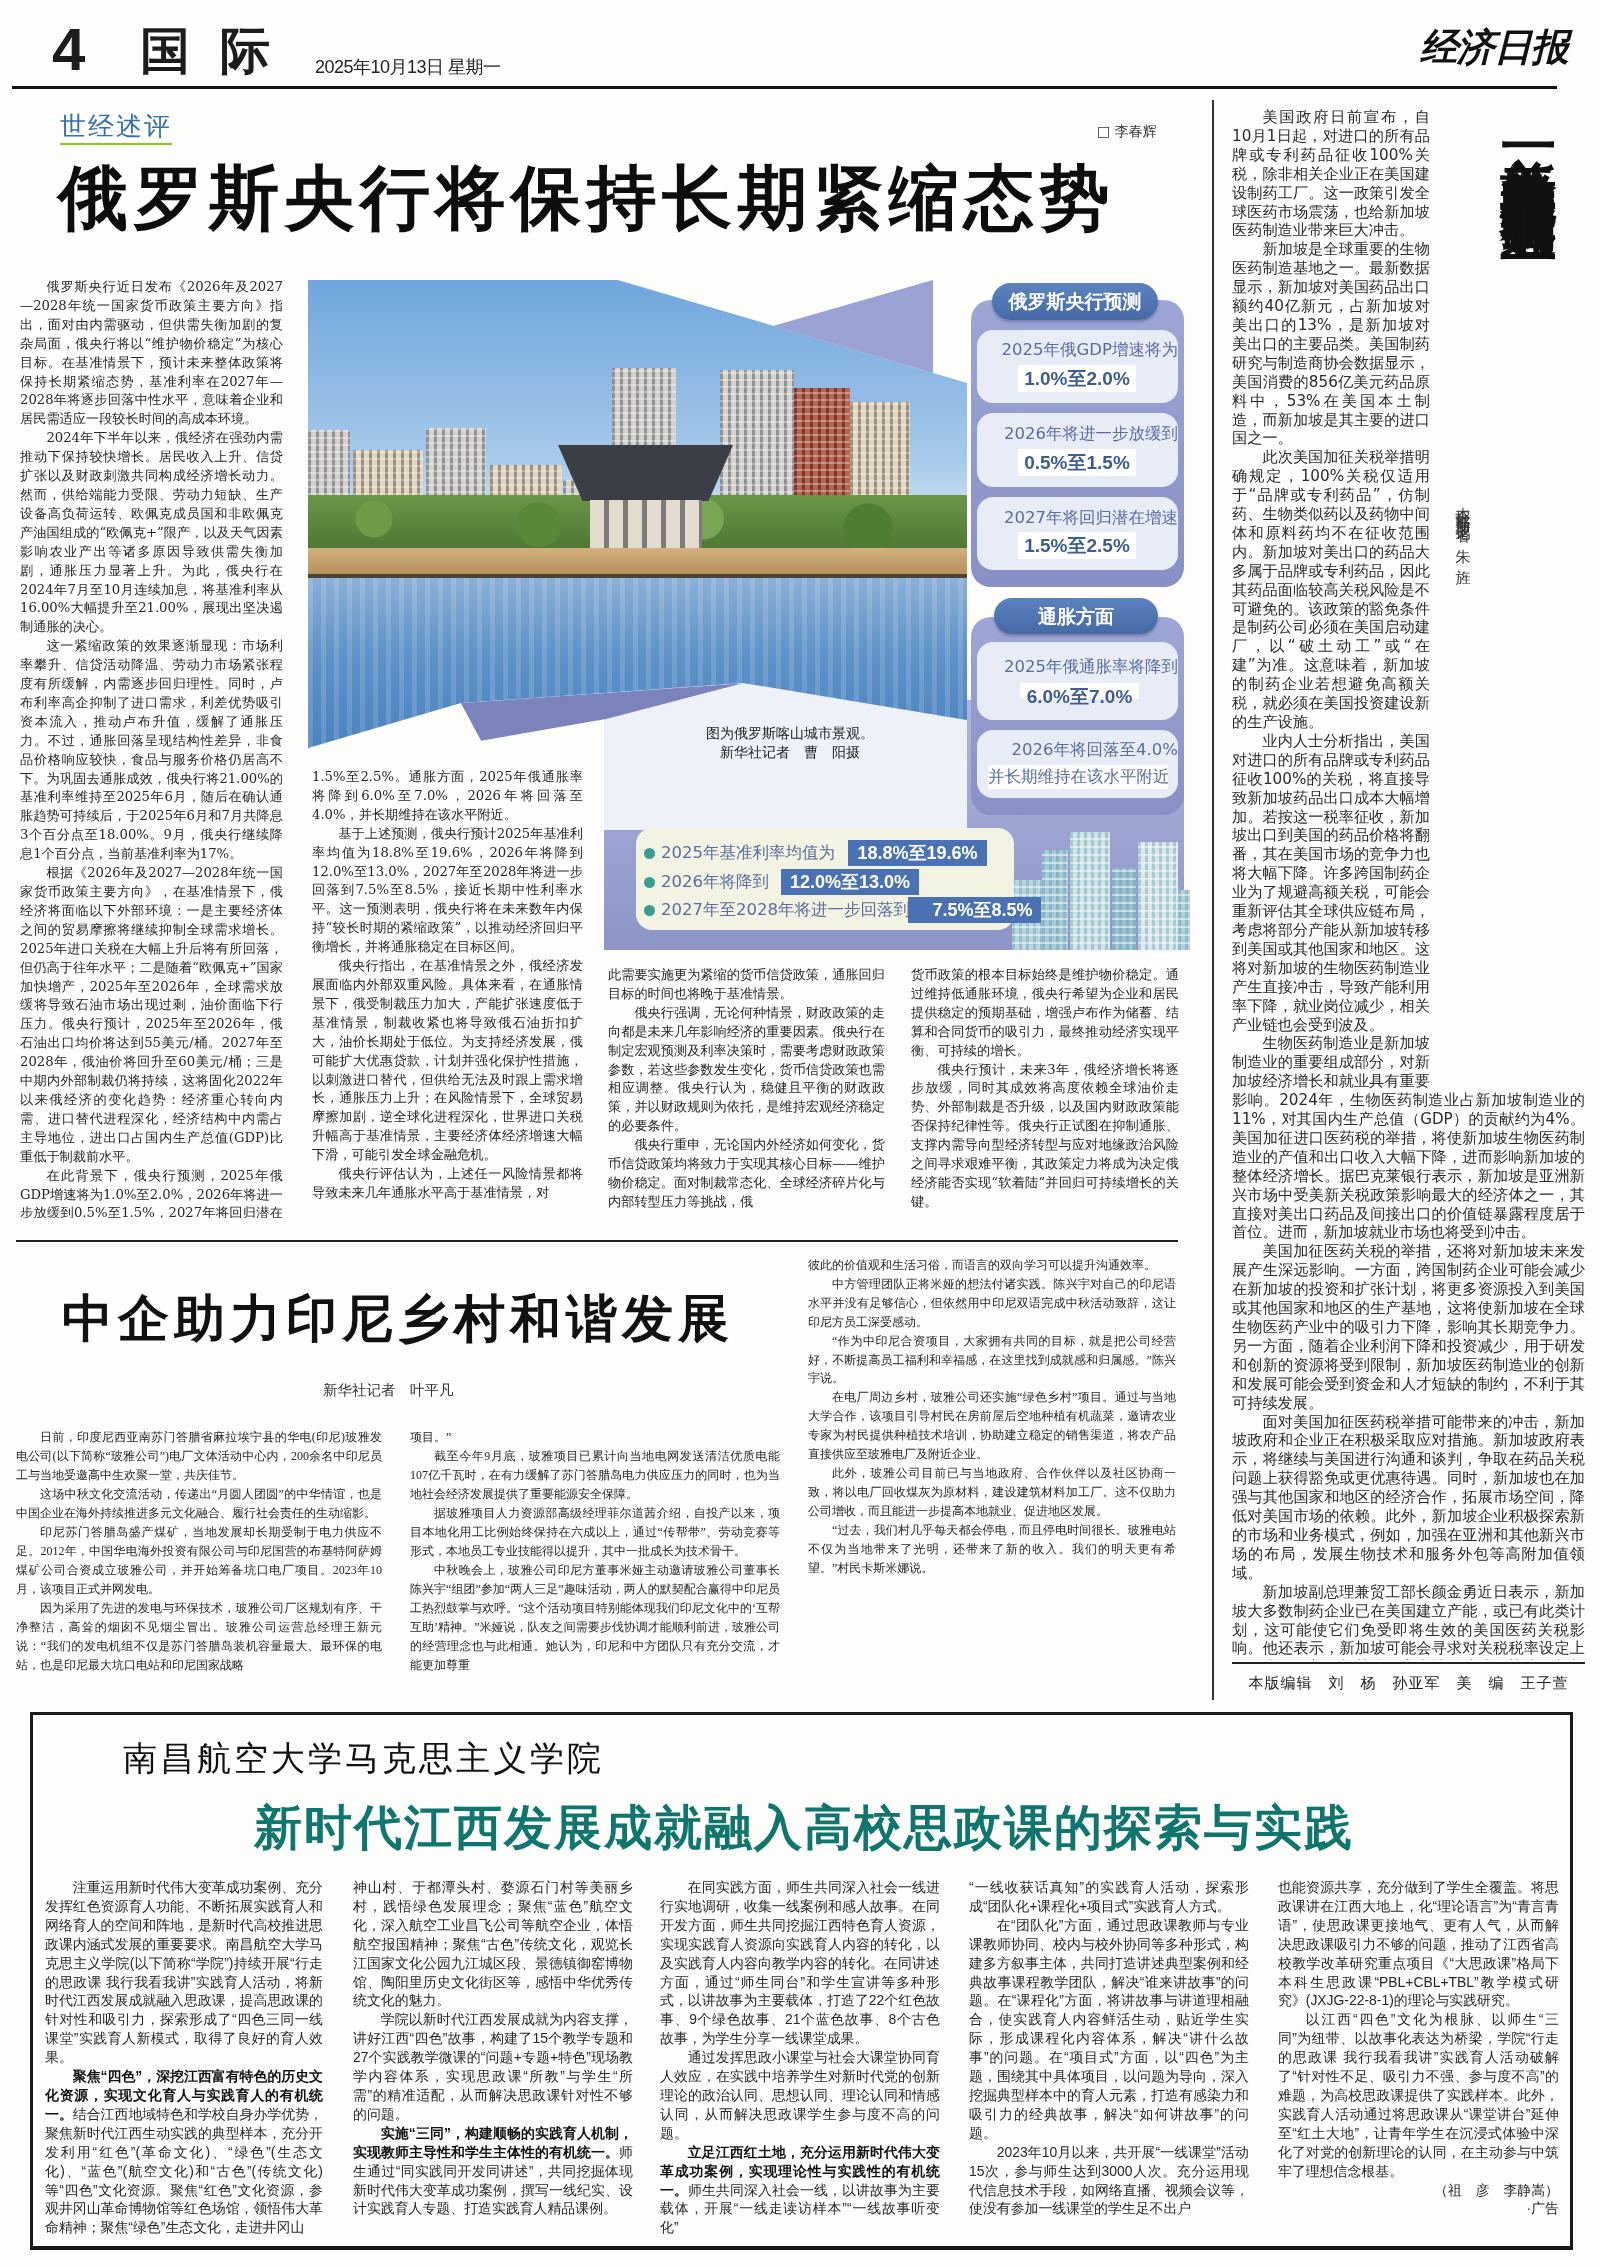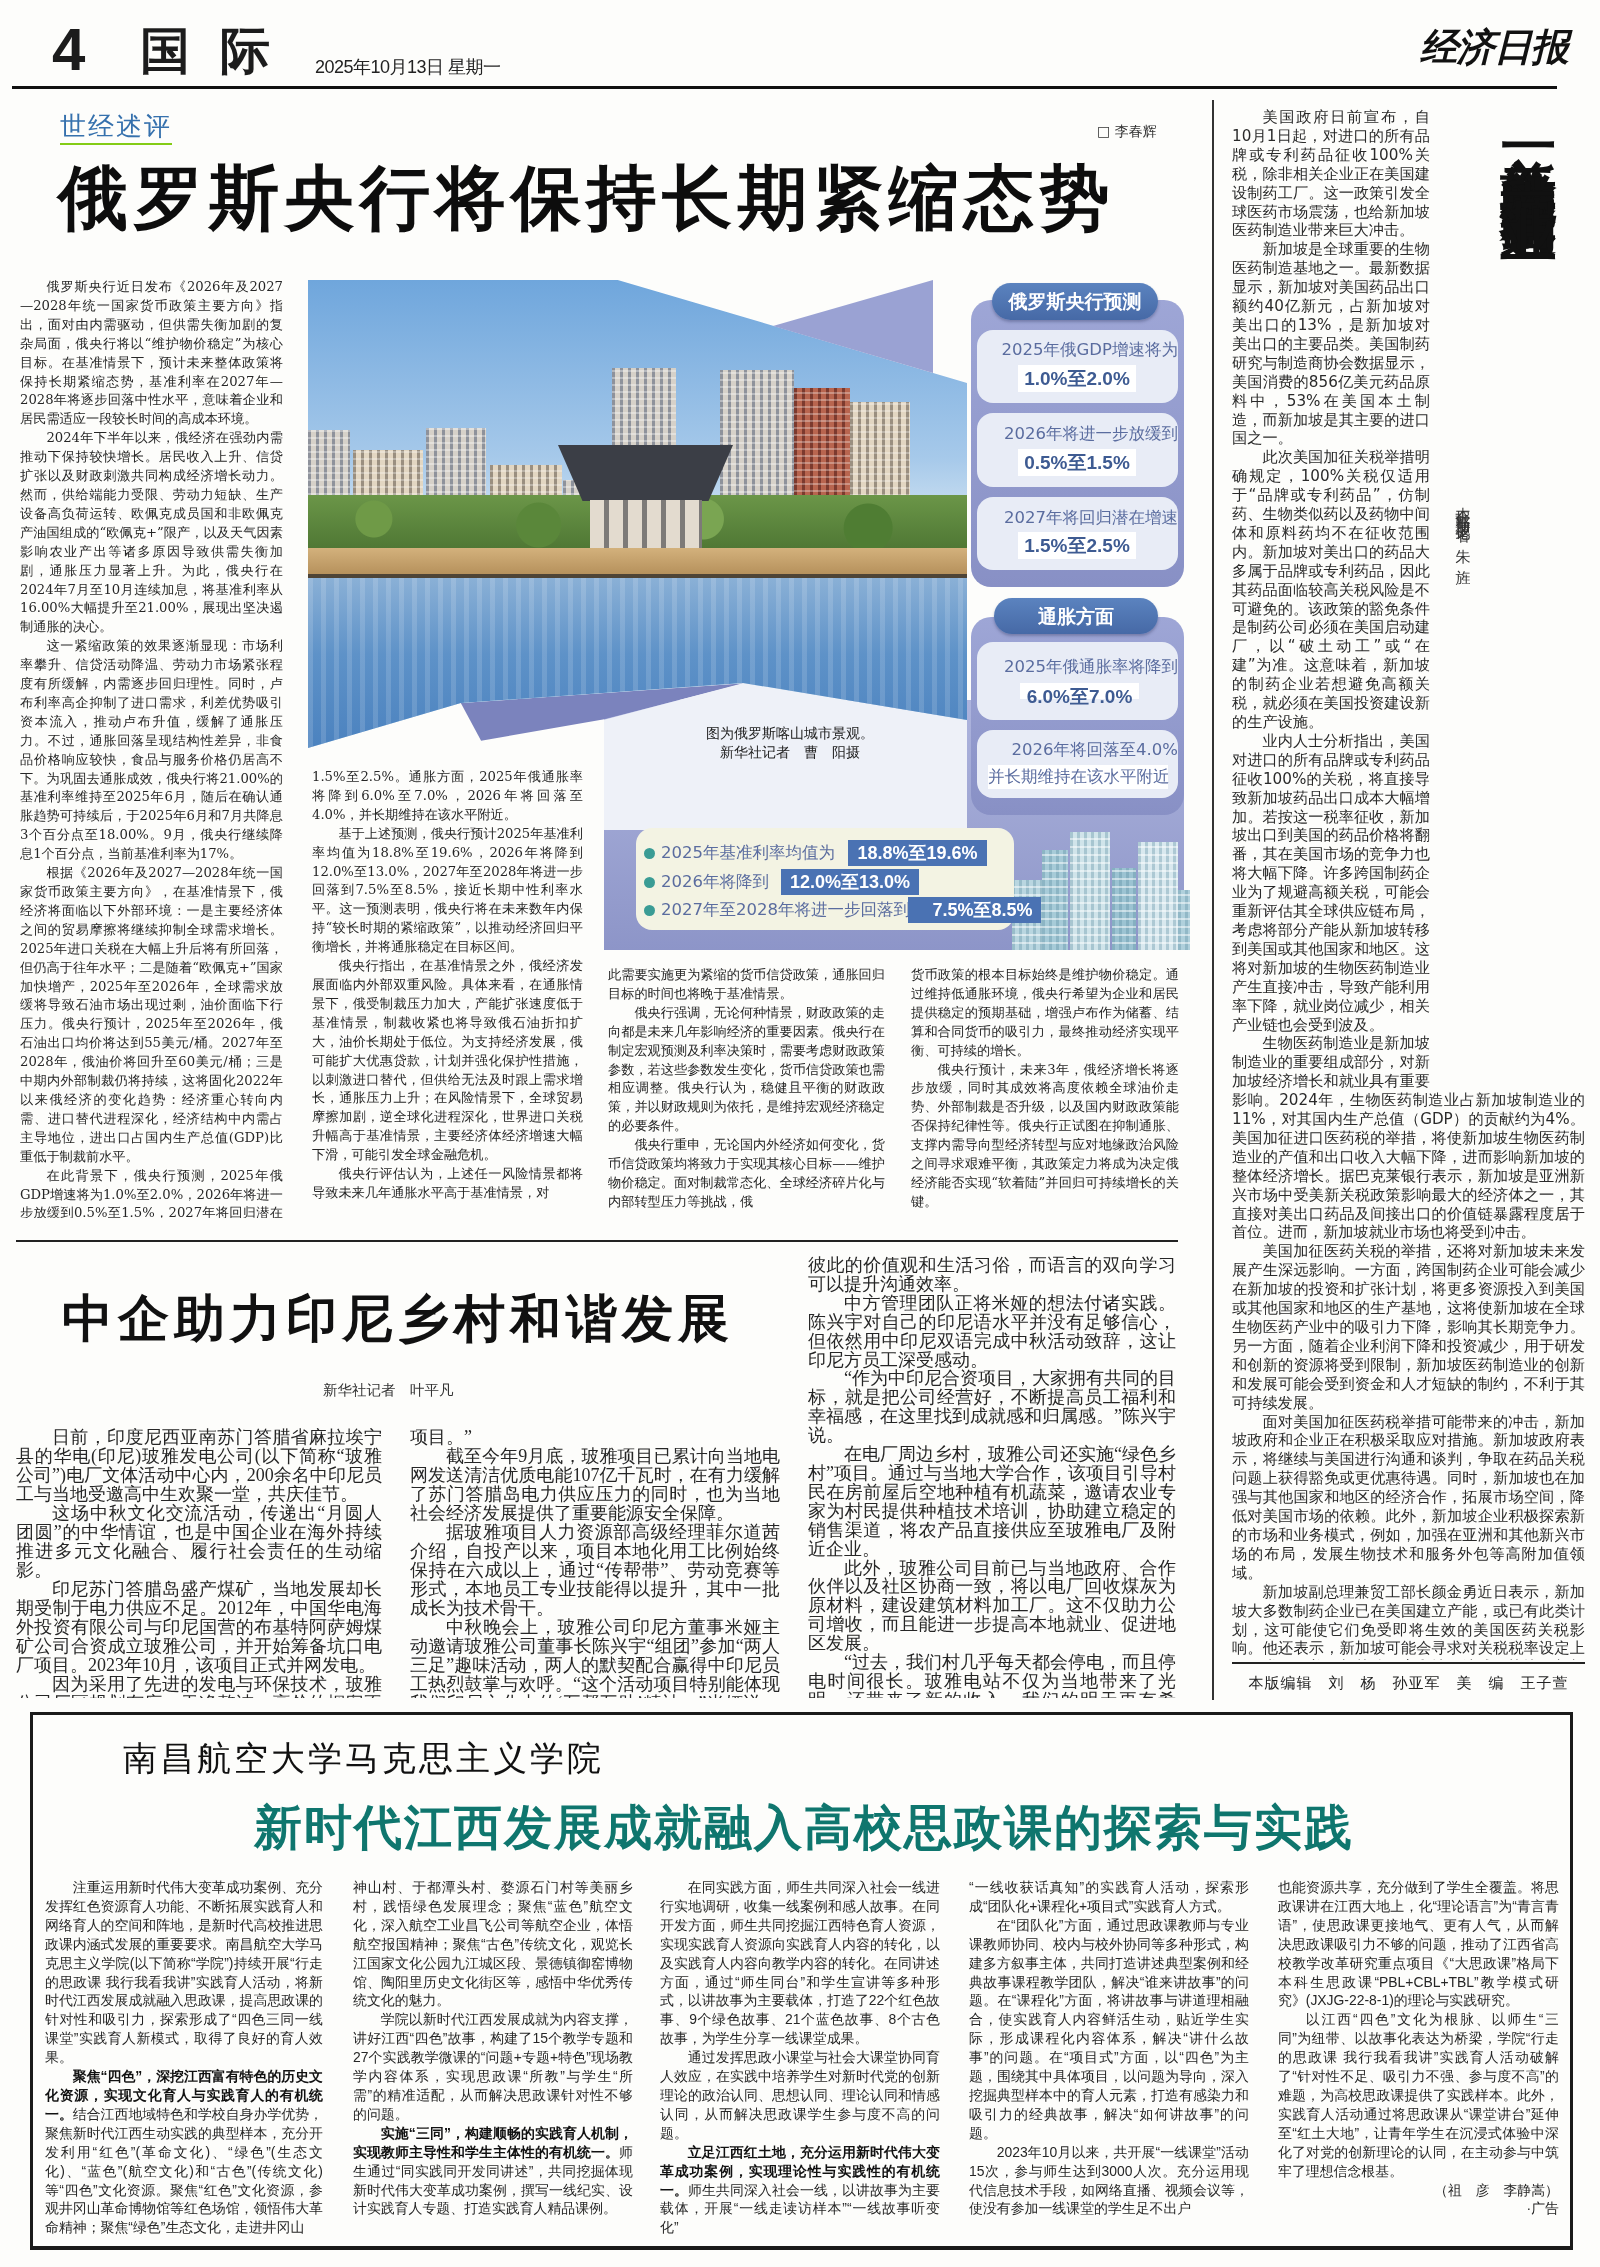--- a/index.html
+++ b/index.html
@@ -5,21 +5,21 @@
 *{box-sizing:border-box;}
 html,body{margin:0;padding:0;}
 body{width:1600px;height:2267px;position:relative;background:#fdfdfb;color:#1c1c1c;font-family:"DejaVu Serif",serif;overflow:hidden;}
 .a{position:absolute;}
 .col{position:absolute;overflow:hidden;text-align:justify;}
 .col p{margin:0;text-indent:2em;}
 .col p.cont{text-indent:0;}
 .ru{font-family:"DejaVu Serif",serif;font-size:13.2px;line-height:18.9px;color:#262626;}
 .sgtext{font-family:"DejaVu Sans",sans-serif;font-size:15.2px;line-height:18.9px;color:#2a2a2a;text-align:justify;}
 .sgtext p{margin:0;text-indent:2em;}
-.idt{font-family:"Liberation Serif",serif;font-size:18px;line-height:19px;color:#262626;}
+.idt{font-family:"Liberation Serif",serif;font-size:12px;line-height:19px;color:#262626;}
 .adt{font-family:"Liberation Sans",sans-serif;font-size:13.9px;line-height:18.9px;color:#262626;}
 .adt b{font-weight:bold;color:#111;}
 
 
 .page-num{left:52px;top:20px;font:bold 60px/1 "Liberation Sans",sans-serif;}
 .section{left:140px;top:26px;font:bold 50px/1 "DejaVu Serif",serif;letter-spacing:30px;}
 .date{left:315px;top:58px;font:18px/1 "Liberation Sans",sans-serif;letter-spacing:-0.5px;color:#222;}
 .masthead{left:1420px;top:28px;font:italic bold 38px/1 "DejaVu Serif",serif;letter-spacing:-1px;color:#111;}
 .top-rule{left:12px;top:86px;width:1545px;height:3px;background:#111;}
 

